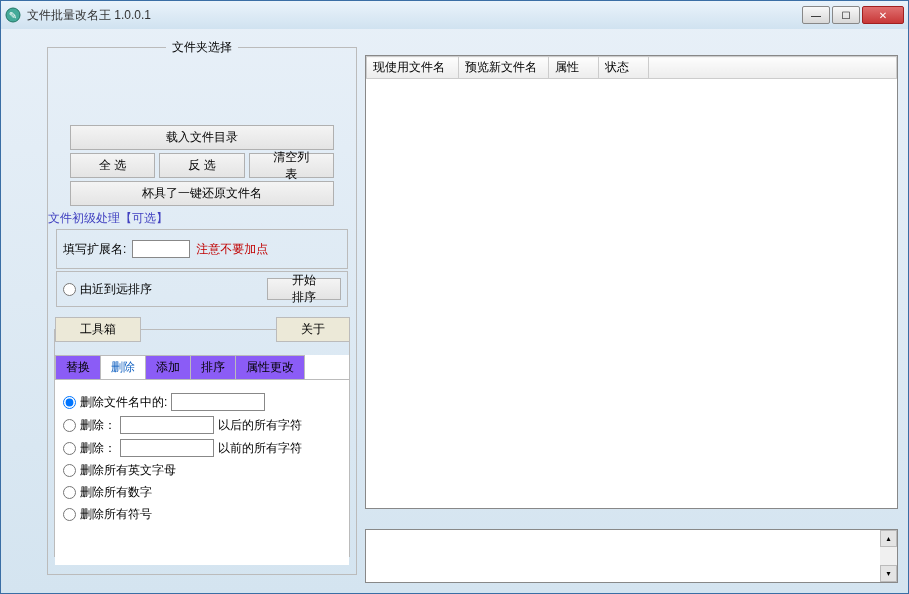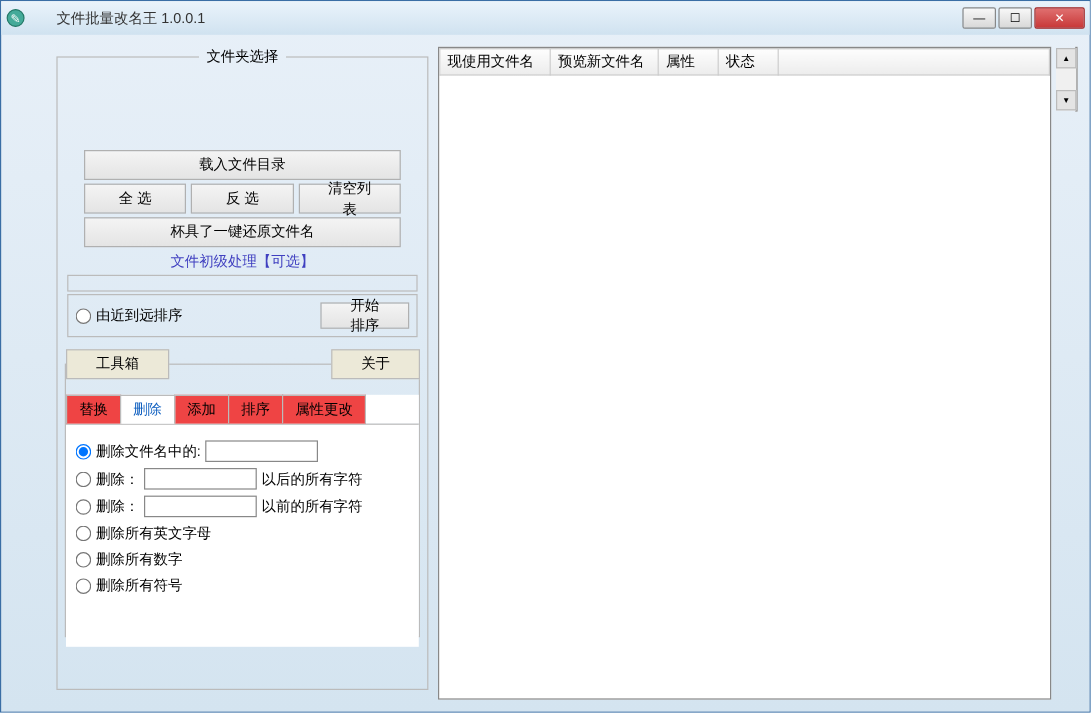--- a/index.html
+++ b/index.html
@@ -2,56 +2,56 @@
 <html><head>
 <meta charset="utf-8">
 <style>
 * { box-sizing: border-box; margin: 0; padding: 0; }
 body { font-family: "Microsoft YaHei", SimSun, sans-serif; font-size: 12px; background: #fff; width: 909px; height: 594px; overflow: hidden; }
 
 .window { width: 909px; height: 594px; background: linear-gradient(to bottom, #e8f0f8 0%, #d4e4f0 100%); border: 1px solid #3a6ea5; display: flex; flex-direction: column; }
 
 .titlebar { height: 28px; background: linear-gradient(to bottom, #eaf3fb 0%, #d0e2f0 100%); display: flex; align-items: center; padding: 0 4px; }
 .titlebar .icon { width: 16px; height: 16px; margin-right: 6px; }
-.titlebar .title { flex: 1; color: #333; font-size: 12px; margin-left: 20px; }
+.titlebar .title { flex: 1; color: #333; font-size: 12px; }
 .winbtns { display: flex; gap: 2px; }
 .winbtn { width: 28px; height: 18px; border: 1px solid #888; background: linear-gradient(to bottom, #f8f8f8, #d8d8d8); font-size: 10px; display: flex; align-items: center; justify-content: center; cursor: pointer; border-radius: 2px; }
 .winbtn.close { background: linear-gradient(to bottom, #e07070, #c83838); color: #fff; width: 42px; border-color: #a02020; }
 
 .content { flex: 1; padding: 10px; display: flex; gap: 8px; }
 
 .left-panel { width: 310px; display: flex; flex-direction: column; gap: 4px; margin-left: 36px; }
-.right-panel { flex: 1; display: flex; flex-direction: row; gap: 20px; }
+.right-panel { flex: 1; display: flex; flex-direction: column; gap: 20px; margin-top: 16px; }
 
 fieldset.folder-select { border: 1px solid #bbb; padding-top: 2px; position: relative; height: 536px; }
 fieldset.folder-select > legend { text-align: center; margin: 0 auto; padding: 0 6px; font-size: 12px; }
 
 .btn { background: linear-gradient(to bottom, #f4f4f4, #e4e4e4); border: 1px solid #b0b0b0; padding: 3px 20px; font-size: 12px; cursor: pointer; text-align: center; height: 25px; display: flex; align-items: center; justify-content: center; }
 .btn.wide { width: 264px; margin: 3px auto; }
 .btn-row { display: flex; gap: 4px; margin: 3px auto; width: 264px; }
 .btn-row .btn { flex: 1; }
 
-.section-label { color: #4040c0; text-align: center; margin: 4px 0 2px; font-size: 12px; font-family: Liberation Serif, serif; }
+.section-label { color: #4040c0; text-align: left; margin: 4px 0 2px; font-size: 12px; font-family: Liberation Serif, serif; }
 
 fieldset.inner { border: 1px solid #bbb; margin: 2px 8px; padding: 6px 6px; }
 .form-row { display: flex; align-items: center; gap: 6px; margin: 4px 0; }
 .form-row label { white-space: nowrap; }
 .form-row .warn { color: #c00000; }
 input[type="text"].tiny { width: 58px; height: 18px; border: 1px solid #888; padding: 0 2px; font-size: 12px; }
 input[type="text"].med { width: 94px; height: 18px; border: 1px solid #888; padding: 0 2px; font-size: 12px; }
 .radio-line { display: flex; align-items: center; gap: 4px; margin: 2px 0; }
 .btn.inline { width: 74px; height: 22px; }
 
 .tabs-wrap { margin: 6px 6px 0; border: 1px solid #bbb; height: 228px; position: relative; }
 .tabs-header { display: flex; position: relative; top: -1px; }
 .tab { border: 1px solid #bbb; border-bottom: none; padding: 3px 10px; background: #ece9d8; cursor: pointer; margin-right: -1px; font-size: 12px; }
 .tab.toolbox { flex: 0 0 auto; padding: 3px 24px; position: relative; top: -12px; border-bottom: 1px solid #bbb; }
 .tab.about { flex: 0 0 auto; padding: 3px 24px; position: relative; top: -12px; border-bottom: 1px solid #bbb; margin-left: auto; }
 .subtabs { display: flex; background: #fff; }
-.subtab { border: 1px solid #bbb; border-bottom: none; padding: 3px 10px; background: #ef4444; cursor: pointer; margin-right: -1px; font-size: 12px; }
+.subtab { border: 1px solid #bbb; border-bottom: none; padding: 3px 10px; background: #8b5cf6; cursor: pointer; margin-right: -1px; font-size: 12px; }
 .subtab.active { background: #fff; color: #1060c0; position: relative; z-index: 2; }
 .tab-body { background: #fff; border-top: 1px solid #bbb; padding: 8px; height: 186px; }
 .tab-body .radio-line { margin: 5px 0; }
 
 .table-wrap { flex: 1; border: 1px solid #888; background: #fff; overflow: hidden; }
 table { border-collapse: collapse; width: 100%; }
 th { border: 1px solid #ccc; background: linear-gradient(to bottom, #fdfdfd, #ececec); font-weight: normal; padding: 2px 6px; text-align: left; font-size: 12px; height: 20px; }
 th:nth-child(1){ width: 92px; }
 th:nth-child(2){ width: 90px; }
 th:nth-child(3){ width: 50px; }
@@ -87,20 +87,25 @@
         <div class="btn-row">
           <div class="btn">全 选</div>
           <div class="btn">反 选</div>
           <div class="btn">清空列表</div>
         </div>
         <div class="btn wide">杯具了一键还原文件名</div>
 
         <div class="section-label"><span>文件初级处理【可选】</span></div>
 
         <fieldset class="inner">
+          <div class="form-row">
+            <label>填写扩展名:</label>
+            <input type="text" class="tiny" style="">
+            <span class="warn">注意不要加点</span>
+          </div>
         </fieldset>
 
         <fieldset class="inner">
           <div style="display:flex;align-items:center;gap:8px">
             <div class="radio-line" style="flex:1">
                 <input type="radio" name="srt" style="">
                 <span>由近到远排序</span>
               </div>
             <div class="btn inline">开始排序</div>
           </div>

